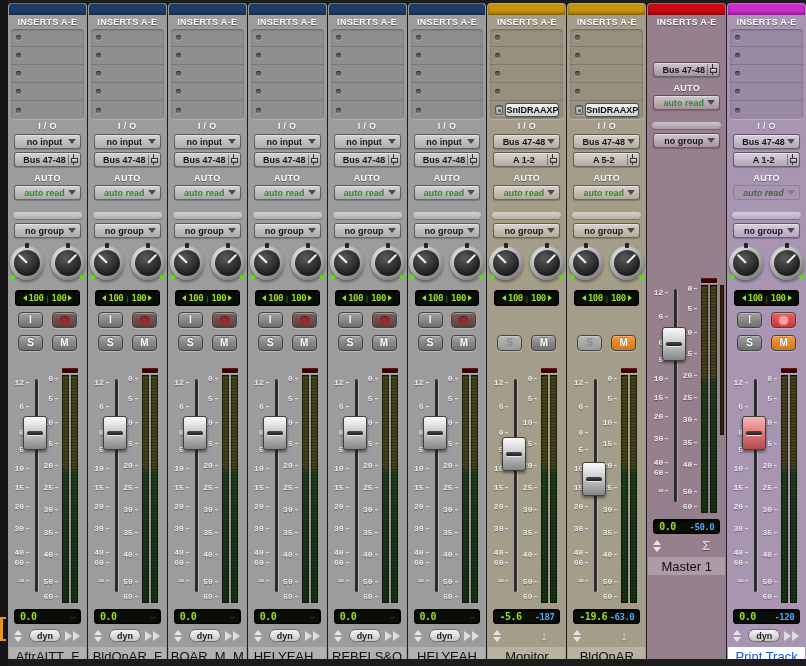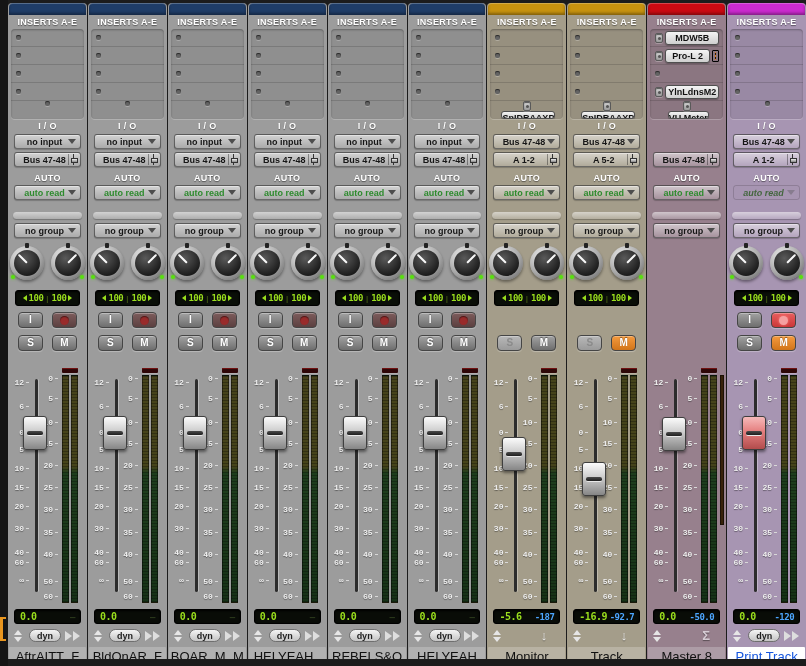--- a/index.html
+++ b/index.html
@@ -20,21 +20,21 @@
   .sec-label { text-align:center; color:#fff; font-size:9px; font-weight:bold;
     letter-spacing:.3px; line-height:13px; height:13px; margin-top:1px;
     text-shadow:0 1px 1px rgba(0,0,0,.45); }
   .io-label { height:11px; line-height:11px; margin-top:2px; }
   .auto-label { height:11px; line-height:11px; margin-top:6px; }
 
   .ins-panel { height:90px; margin:0 3px; border-radius:4px; background:rgba(0,0,0,.08);
     box-shadow: inset 0 1px 2px rgba(0,0,0,.3), 0 1px 0 rgba(255,255,255,.22); overflow:hidden; }
   .ins-row { height:18px; display:flex; align-items:center; padding:0 4px 0 5px;
     border-bottom:1px solid rgba(0,0,0,.14); }
-  .ins-row:last-child { border-bottom:none;flex-direction:column; }
+  .ins-row:last-child { border-bottom:none; }
   .ins-led { width:5px; height:5px; border-radius:2px; background:#646464;
     box-shadow: inset 0 1px 1px rgba(0,0,0,.6), 0 1px 0 rgba(255,255,255,.25); flex:none; }
   .ins-led.occ { width:8px; height:10px; border-radius:2px;
     background:linear-gradient(#d8d8d8,#9a9a9a); border:1px solid #5a5a5a; position:relative; }
   .ins-led.occ::after { content:""; position:absolute; left:2px; top:3px; width:3px; height:3px;
     border-radius:50%; background:#555; }
   .ins-btn { flex:1; margin-left:2px; height:14px; line-height:13px; text-align:center;
     font-size:9px; font-weight:bold; color:#111; border-radius:3px; border:1px solid #4f4f4f;
     background:linear-gradient(#f4f4f4,#cfcfcf); box-shadow:0 1px 1px rgba(0,0,0,.25); overflow:hidden; white-space:nowrap; }
   .ins-meter { width:7px; height:12px; margin-left:2px; border-radius:1px; background:#120a02;
@@ -1100,60 +1100,38 @@
           <span class="mscale" style="top: 73px;">15</span>
           <span class="mscale" style="top: 95px;">20</span>
           <span class="mscale" style="top: 117px;">25</span>
           <span class="mscale" style="top: 139px;">30</span>
           <span class="mscale" style="top: 162px;">35</span>
           <span class="mscale" style="top: 184px;">40</span>
           <span class="mscale" style="top: 211px;">50</span>
           <span class="mscale" style="top: 226px;">60</span>
         </div>
     <div class="vol-lcd">
-      <span class="vol">-16.9</span>
-      <span class="peak">-92.7</span>
+      <span class="vol">-19.6</span>
+      <span class="peak">-63.0</span>
     </div>
     <div class="bottom-row">
       <span class="spinner">
             <i class="up"></i>
             <i class="dn"></i>
           </span>
     <span class="flex-sp"></span>
           <span class="out-arrow">↓</span>
         </div>
     <div class="name-plate">
-      <span>Track</span>
+      <span>BldOnAR</span>
     </div>
   </div>
       <div class="strip t-master" style="--body: #97808d; --green: #2e8b2e; --lcdg: #9ade1d; --lcdb: #4da6ff; --selblue: #1555dd;">
     <div class="colorbar" style="background: rgb(204, 10, 18);"></div>
     <div class="sec-label ins-label">INSERTS A-E</div>
-    <div class="ins-panel">
-          <div class="ins-row">
-            <span class="ins-led occ"></span>
-            <span class="ins-btn">MDW5B</span>
-          </div>
-          <div class="ins-row">
-            <span class="ins-led occ"></span>
-            <span class="ins-btn">Pro-L 2</span>
-            <span class="ins-meter"></span>
-          </div>
-          <div class="ins-row">
-            <span class="ins-led"></span>
-          </div>
-          <div class="ins-row">
-            <span class="ins-led occ"></span>
-            <span class="ins-btn">YlnLdnsM2</span>
-          </div>
-          <div class="ins-row">
-            <span class="ins-led occ"></span>
-            <span class="ins-btn">VU Meter</span>
-          </div>
-        </div>
     <div class="sec-label io-label ghost">I / O</div>
     <div class="btn input-btn ghost">
       <span class="btn-text"></span>
       <span class="caret"></span>
     </div>
     <div class="btn output-btn">
       <span class="btn-text">Bus 47-48</span>
       <span class="fglyph"></span>
     </div>
     <div class="sec-label auto-label">AUTO</div>
@@ -1229,21 +1207,21 @@
     </div>
     <div class="bottom-row">
       <span class="spinner">
             <i class="up"></i>
             <i class="dn"></i>
           </span>
     <span class="flex-sp"></span>
           <span class="sigma">Σ</span>
         </div>
     <div class="name-plate">
-      <span>Master 8</span>
+      <span>Master 1</span>
     </div>
   </div>
       <div class="strip t-print" style="--body: #a795b2; --green: #2e8b2e; --lcdg: #9ade1d; --lcdb: #4da6ff; --selblue: #1555dd;">
     <div class="colorbar" style="background: rgb(204, 43, 208);"></div>
     <div class="sec-label ins-label">INSERTS A-E</div>
     <div class="ins-panel">
           <div class="ins-row">
             <span class="ins-led"></span>
           </div>
           <div class="ins-row">

